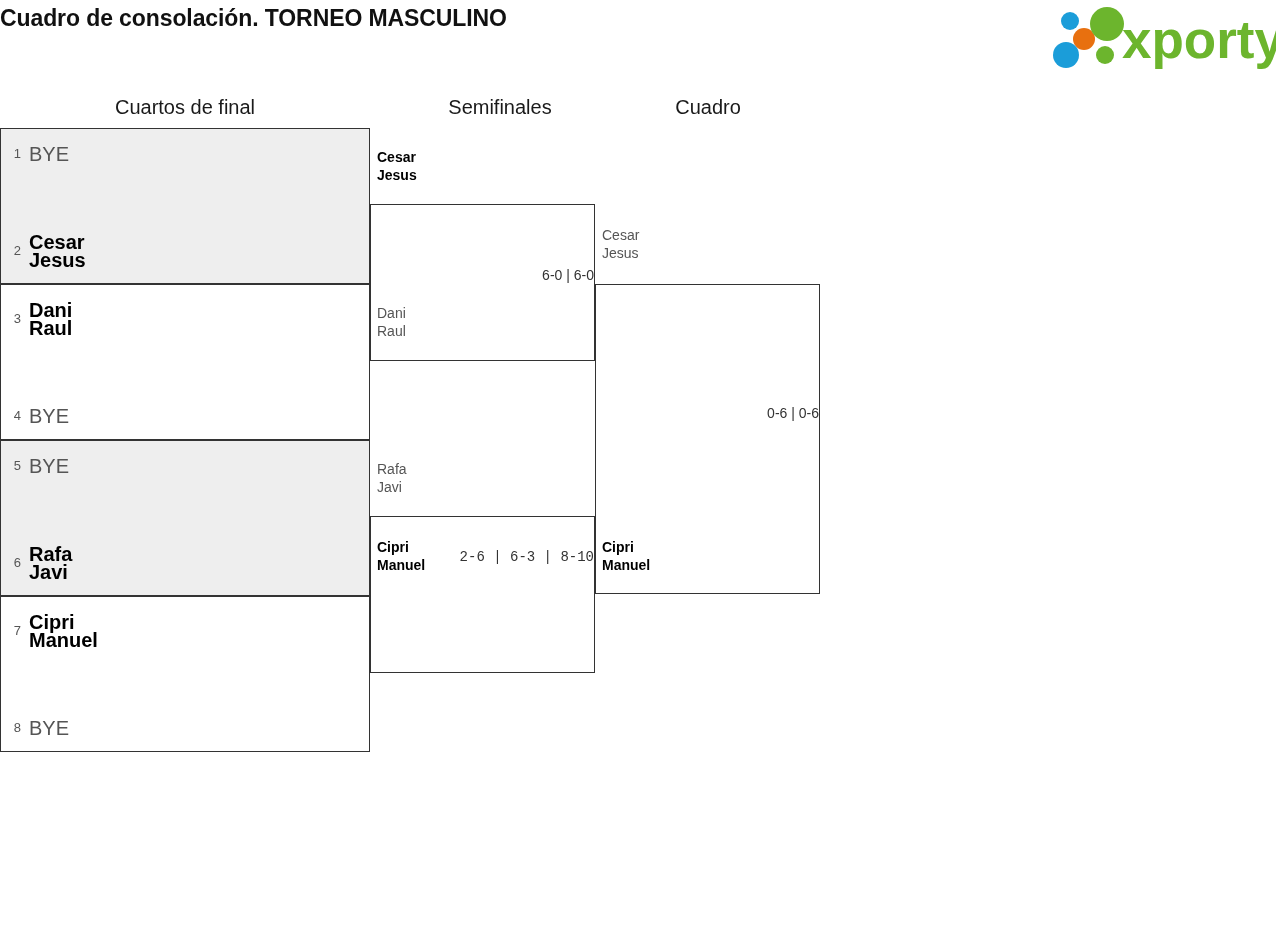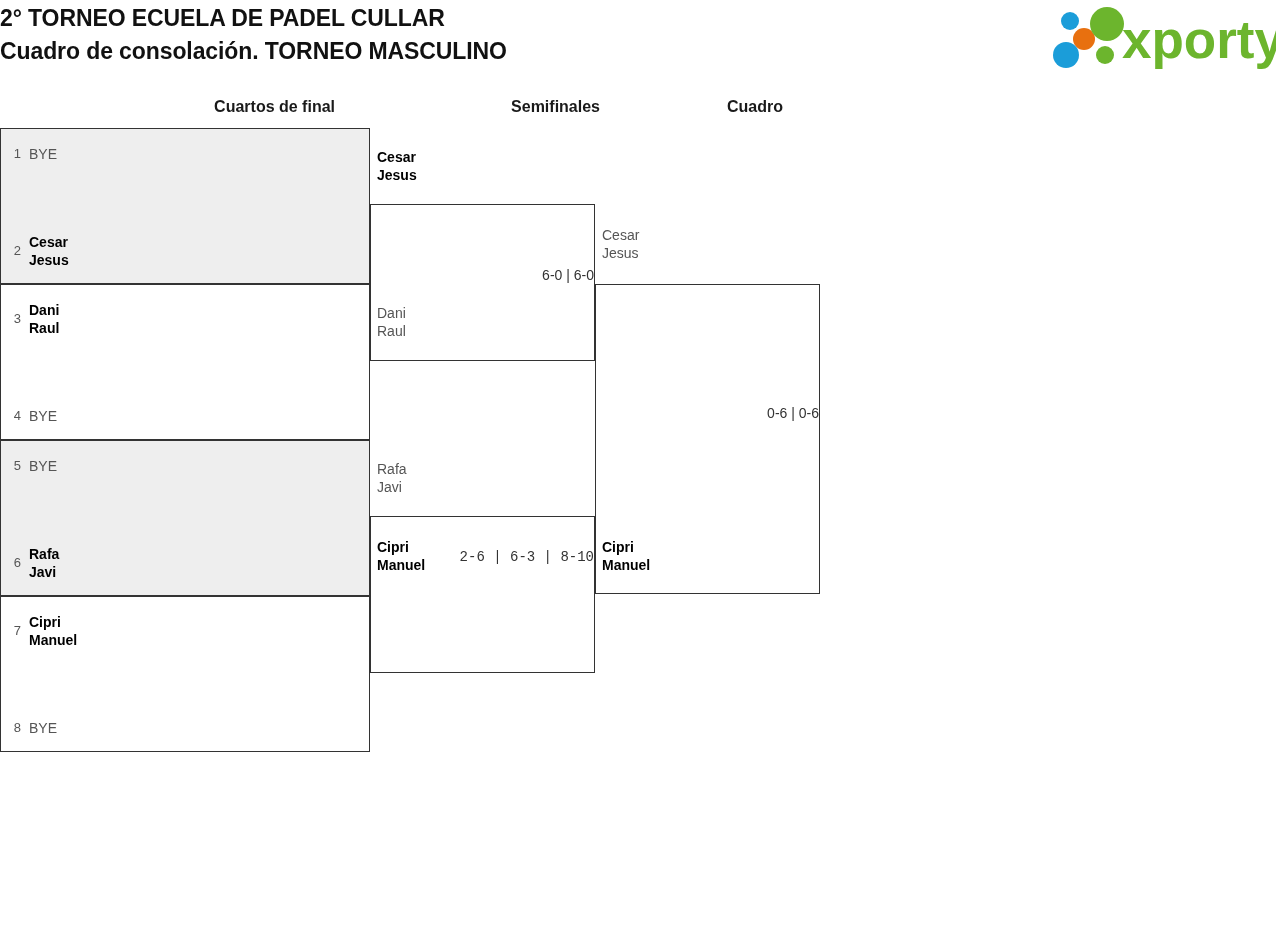--- a/index.html
+++ b/index.html
@@ -28,24 +28,24 @@
 
   .logo {
     position: absolute; left: 1048px; top: 4px;
     width: 228px; height: 66px;
   }
   .logo svg { display: block; }
 
   
   .round-head {
     position: absolute;
-    font-size: 16px;
-    font-weight: 700;
+    font-size: 20px;
+    font-weight: 400;
     color: #1a1a1a;
-    text-align: right;
+    text-align: center;
     top: 97px;
     line-height: 20px;
   }
   .rh-qf   { left: 35px;  width: 300px; }
   .rh-sf   { left: 400px; width: 200px; }
   .rh-fin  { left: 633px; width: 150px; }
 
   
   .bracket { position: absolute; left: 0; top: 0; width: 1280px; height: 949px; }
 
@@ -70,21 +70,21 @@
   .qf-slot.bottom { bottom: 14px; }
 
   .seed {
     font-size: 13px;
     color: #555555;
     min-width: 12px;
     text-align: right;
     line-height: 16px;
   }
   .team {
-    font-size: 14px;
+    font-size: 20px;
     line-height: 18px;
     white-space: pre-line;
   }
   .team.winner { font-weight: 700; color: #000000; }
   .team.bye    { font-weight: 400; color: #555555; }
 
   
   .match-box {
     position: absolute;
     border: 1px solid #333333;
@@ -108,21 +108,20 @@
   }
   .adv-label.winner { font-weight: 700; color: #000000; }
   .adv-label.loser  { font-weight: 400; color: #555555; }
 </style>
 </head>
 <body>
 
 <div class="page">
 
   <div class="title-block">
-    <div class="title-line">2° TORNEO ECUELA DE PADEL CULLAR</div>
     <div class="title-line">Cuadro de consolación. TORNEO MASCULINO</div>
   </div>
 
   <div class="logo">
     <svg width="228" height="66" viewBox="0 0 228 66">
       <circle cx="22" cy="17" r="9" fill="#1b9dd9"></circle>
       <circle cx="36" cy="35" r="11" fill="#e8700f"></circle>
       <circle cx="18" cy="51" r="13" fill="#1b9dd9"></circle>
       <circle cx="59" cy="20" r="17" fill="#6cb52d"></circle>
       <circle cx="57" cy="51" r="9" fill="#6cb52d"></circle>

